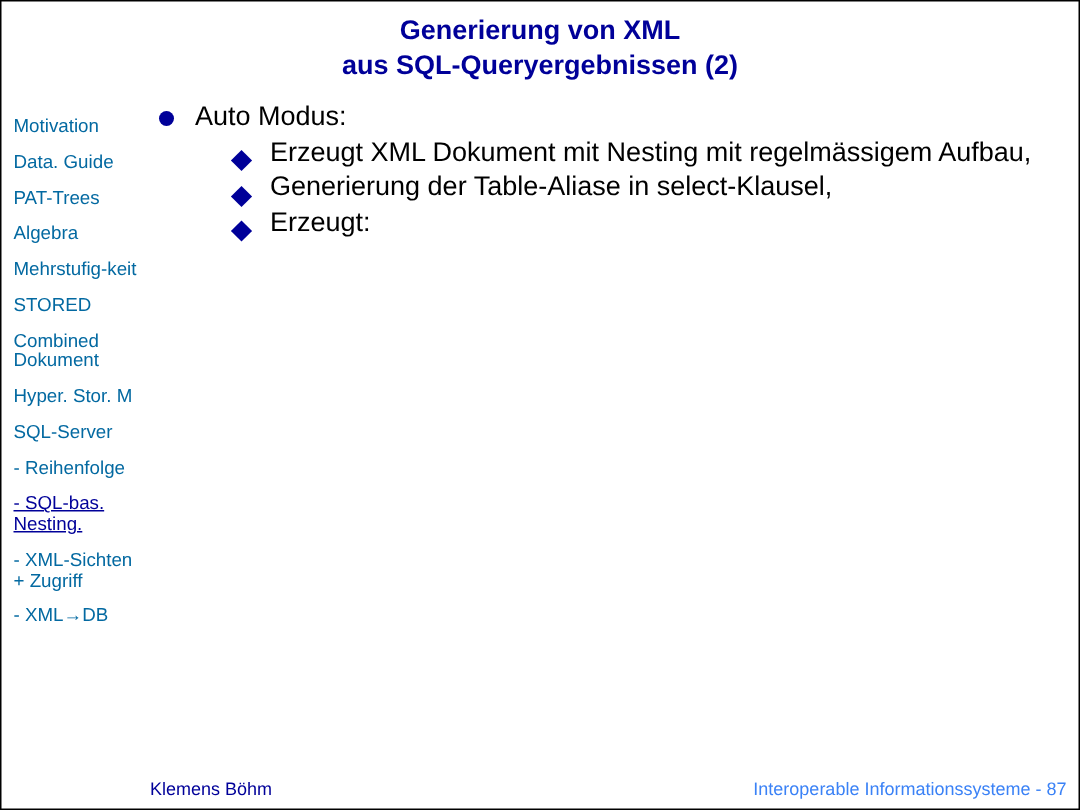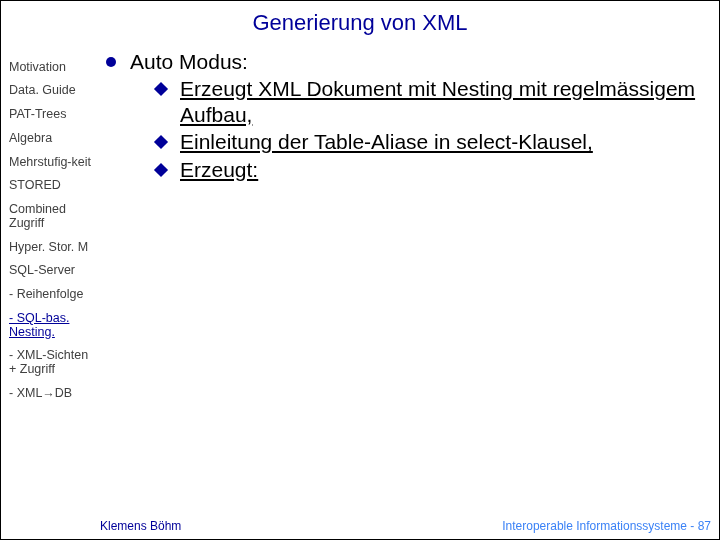--- a/index.html
+++ b/index.html
@@ -8,68 +8,67 @@
     height: 540px;
     background: #fff;
     font-family: Arial, Helvetica, sans-serif;
     position: relative;
     border: 1px solid #000;
     overflow: hidden;
   }
   .title {
     text-align: center;
     color: #000099;
-    font-size: 22px;
-    font-weight: normal;
+    font-size: 18px;
+    font-weight: bold;
     padding: 8px 10px 4px 10px;
     line-height: 1.25;
   }
   .body-area {
     display: flex;
     height: calc(100% - 110px);
   }
   .sidebar {
     width: 95px;
     padding: 20px 0 0 8px;
     font-size: 12.5px;
     line-height: 1.1;
   }
   .sidebar-item {
     margin-bottom: 10px;
-    color: #404040;
+    color: #0369a1;
   }
   .sidebar-item.link {
     color: #000099;
     text-decoration: underline;
   }
   .content {
     flex: 1;
     padding: 8px 15px 0 0;
-    font-size: 21px;
+    font-size: 18px;
     color: #000;
   }
   .bullet-row {
     display: flex;
     align-items: flex-start;
     margin-bottom: 1px;
   }
   .bullet-l1-marker {
     width: 10px;
     height: 10px;
     border-radius: 50%;
     background: #000099;
     margin: 8px 14px 0 10px;
     flex-shrink: 0;
   }
   .bullet-l2 {
     margin-left: 60px;
     display: flex;
-    align-items: flex-start;
+    align-items: flex-end;
     margin-bottom: 1px;
-    text-decoration: underline;
   }
   .bullet-l2-marker {
     width: 10px;
     height: 10px;
     background: #000099;
     transform: rotate(45deg);
     margin: 8px 14px 0 0;
     flex-shrink: 0;
   }
   .bullet-text { flex: 1; line-height: 1.25; }
@@ -89,31 +88,32 @@
     padding: 0 12px 0 95px;
   }
   .footer-left { color: #000099; }
   .footer-right { color: #3b82f6; }
 </style>
 </head>
 <body>
 
 <div class="title">
   <span>Generierung von XML</span><br>
+  <span>aus SQL-Queryergebnissen (2)</span>
 </div>
 
 <div class="body-area">
   <div class="sidebar">
     <div class="sidebar-item">Motivation</div>
     <div class="sidebar-item">Data. Guide</div>
     <div class="sidebar-item">PAT-Trees</div>
     <div class="sidebar-item">Algebra</div>
     <div class="sidebar-item">Mehrstufig-keit</div>
     <div class="sidebar-item">STORED</div>
-    <div class="sidebar-item">Combined Zugriff</div>
+    <div class="sidebar-item">Combined Dokument</div>
     <div class="sidebar-item">Hyper. Stor. M</div>
     <div class="sidebar-item">SQL-Server</div>
     <div class="sidebar-item">- Reihenfolge</div>
     <div class="sidebar-item link">- SQL-bas. Nesting.</div>
     <div class="sidebar-item">- XML-Sichten + Zugriff</div>
     <div class="sidebar-item">- XML→DB</div>
   </div>
 
   <div class="content">
     <div class="bullet-row">
@@ -121,21 +121,21 @@
       <div class="bullet-text">Auto Modus:</div>
     </div>
 
     <div class="bullet-l2">
       <div class="bullet-l2-marker"></div>
       <div class="bullet-text">Erzeugt XML Dokument mit Nesting mit regelmässigem Aufbau,</div>
     </div>
 
     <div class="bullet-l2">
       <div class="bullet-l2-marker"></div>
-      <div class="bullet-text">Einleitung der Table-Aliase in select-Klausel,</div>
+      <div class="bullet-text">Generierung der Table-Aliase in select-Klausel,</div>
     </div>
 
     <div class="bullet-l2">
       <div class="bullet-l2-marker"></div>
       <div class="bullet-text">
         <span>Erzeugt:</span><br>
       </div>
     </div>
   </div>
 </div>

